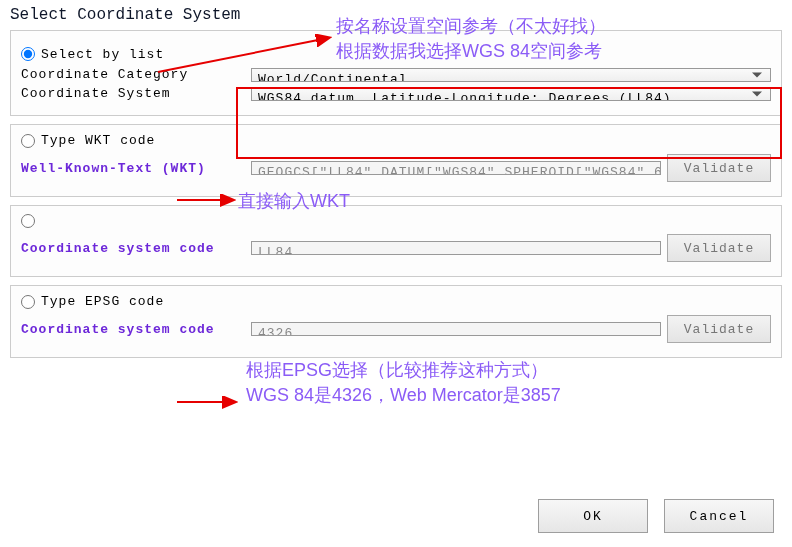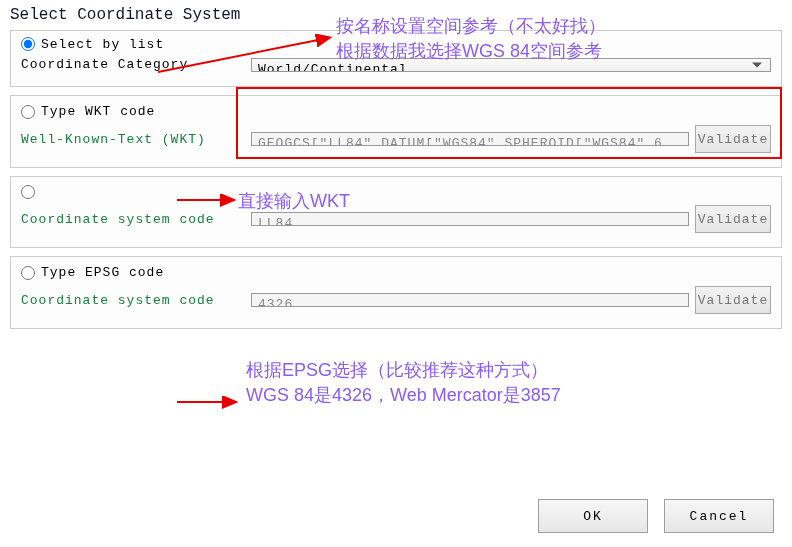--- a/index.html
+++ b/index.html
@@ -41,21 +41,21 @@
     display: flex;
     align-items: center;
     margin: 4px 0;
   }
   .lbl {
     flex: 0 0 230px;
     font-family: "Courier New", monospace;
     letter-spacing: 1px;
     color: #000;
   }
-  .lbl.disabled { color: #15803d; }
+  .lbl.disabled { color: #6d28d9; font-weight: bold; }
   .select-box, .input-box {
     flex: 1;
     height: 14px;
     border: 1px solid #999;
     background: linear-gradient(#fafafa,#efefef);
     padding: 3px 24px 3px 6px;
     font-family: "Courier New", monospace;
     letter-spacing: 1px;
     position: relative;
     white-space: nowrap;
@@ -72,21 +72,21 @@
     border-top: 5px solid #555;
     transform: translateY(-50%);
   }
   .input-box {
     background: #fff;
     padding-right: 6px;
   }
   .input-box.disabled, .select-box.disabled { color:#888; background:#f5f5f5; }
   .validate-btn {
     margin-left: 6px;
-    width: 76px;
+    width: 104px;
     height: 28px;
     border: 1px solid #aaa;
     background: linear-gradient(#f3f3f3,#e4e4e4);
     font-family: "Courier New", monospace;
     letter-spacing: 1px;
     color: #777;
     display:flex;align-items:center;justify-content:center;
   }
   .red-outline {
     position: absolute;
@@ -123,28 +123,32 @@
     letter-spacing: 2px;
     display:flex;align-items:center;justify-content:center;
   }
   .radio-label-2line { line-height:1.0; }
 </style>
 </head>
 <body>
 
 <div class="title-bar">Select Coordinate System</div>
 
-<div class="panel" style="padding-top:6px;">
+<div class="panel" style="padding-top:16px;">
   <div class="radio-row">
     <input type="radio" checked="" style="">
     <span class="radio-label-2line">Select by list</span>
   </div>
   <div class="row">
     <div class="lbl">Coordinate Category</div>
     <div class="select-box">World/Continental</div>
+  </div>
+  <div class="row">
+    <div class="lbl">Coordinate System</div>
+    <div class="select-box">WGS84 datum, Latitude-Longitude; Degrees (LL84)</div>
   </div>
 </div>
 
 <div class="panel">
   <div class="radio-row">
     <input type="radio" style="">
     <span>Type WKT code</span>
   </div>
   <div class="row">
     <div class="lbl disabled">Well-Known-Text (WKT)</div>

